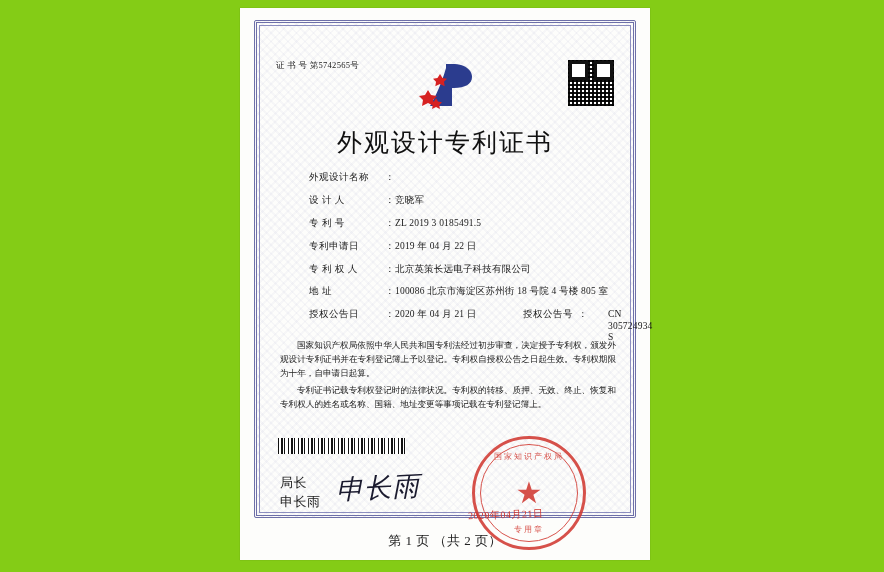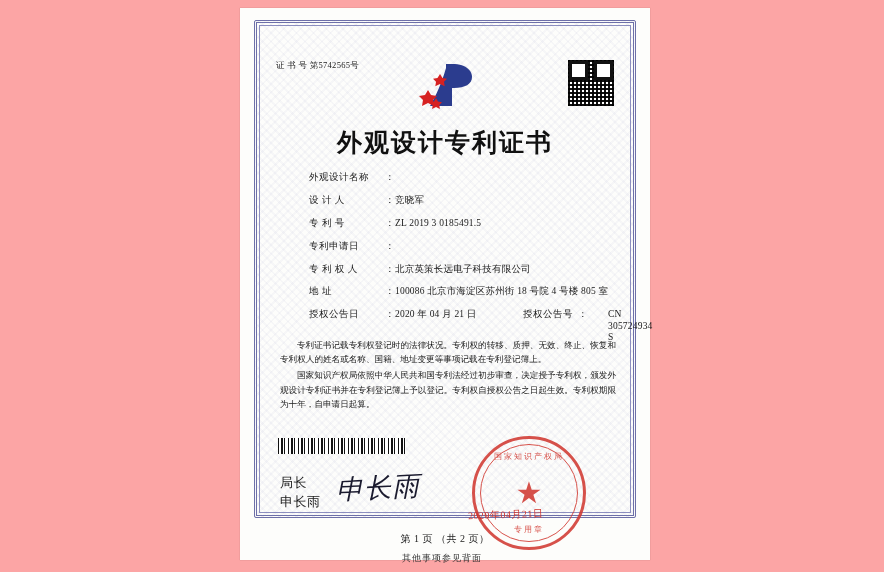--- a/index.html
+++ b/index.html
@@ -10,21 +10,21 @@
     width: 884px;
     height: 572px;
     background: #ffffff;
     font-family: "Liberation Serif", serif;
     overflow: hidden;
   }
   #page {
     position: relative;
     width: 884px;
     height: 572px;
-    background: #fca5a5;
+    background: #84cc16;
   }
   
   #sheet {
     position: absolute;
     left: 240px;
     top: 8px;
     width: 410px;
     height: 552px;
     background: #fdfdfb;
     box-shadow: 0 0 1px rgba(0,0,0,0.25);
@@ -94,21 +94,21 @@
   #qr::before { left: 1px; top: 1px; }
   #qr::after { right: 1px; top: 1px; }
 
   .title {
     position: absolute;
     left: 0;
     right: 0;
     top: 118px;
     text-align: center;
     font-size: 25px;
-    font-weight: bold;
+    font-weight: normal;
     color: #111;
     letter-spacing: 2px;
     font-family: "DejaVu Serif", "Liberation Serif", serif;
   }
 
   .fields {
     position: absolute;
     left: 40px;
     right: 34px;
     top: 164px;
@@ -246,21 +246,21 @@
     color: #d0342c;
     letter-spacing: 0.5px;
     transform: rotate(-2deg);
   }
 
   .page-number {
     position: absolute;
     left: 0; right: 0;
     top: 524px;
     text-align: center;
-    font-size: 10px;
+    font-size: 13px;
     color: #222;
     letter-spacing: 0.5px;
   }
   .footnote {
     position: absolute;
     left: 0; right: 0;
     top: 552px;
     text-align: center;
     font-size: 9px;
     color: #333;
@@ -306,20 +306,21 @@
         <span class="field-value">竞晓军</span>
       </div>
       <div class="field-row">
         <span class="field-label">专 利 号</span>
         <span class="field-colon">：</span>
         <span class="field-value">ZL 2019 3 0185491.5</span>
       </div>
       <div class="field-row">
         <span class="field-label">专利申请日</span>
         <span class="field-colon">：</span>
+        <span class="field-value">2019 年 04 月 22 日</span>
       </div>
       <div class="field-row">
         <span class="field-label">专 利 权 人</span>
         <span class="field-colon">：</span>
         <span class="field-value">北京英策长远电子科技有限公司</span>
       </div>
       <div class="field-row">
         <span class="field-label">地        址</span>
         <span class="field-colon">：</span>
         <span class="field-value">100086 北京市海淀区苏州街 18 号院 4 号楼 805 室</span>
@@ -328,22 +329,22 @@
         <span class="field-label">授权公告日</span>
         <span class="field-colon">：</span>
         <span class="field-value">2020 年 04 月 21 日</span>
         <span class="sub-label">授权公告号</span>
         <span class="field-colon">：</span>
         <span class="sub-value">CN 305724934 S</span>
       </div>
     </div>
 
     <div class="paragraphs">
+      <p>国家知识产权局依照中华人民共和国专利法经过初步审查，决定授予专利权，颁发外观设计专利证书并在专利登记簿上予以登记。专利权自授权公告之日起生效。专利权期限为十年，自申请日起算。</p>
       <p>专利证书记载专利权登记时的法律状况。专利权的转移、质押、无效、终止、恢复和专利权人的姓名或名称、国籍、地址变更等事项记载在专利登记簿上。</p>
-      <p>国家知识产权局依照中华人民共和国专利法经过初步审查，决定授予专利权，颁发外观设计专利证书并在专利登记簿上予以登记。专利权自授权公告之日起生效。专利权期限为十年，自申请日起算。</p>
     </div>
 
     <div id="barcode"></div>
 
     <div class="signature-block">
       <div>局长</div>
       <div>申长雨</div>
     </div>
     <div id="handwriting">申长雨</div>
 
@@ -351,14 +352,13 @@
       <div id="seal-inner"></div>
       <div class="seal-text" id="seal-top">国家知识产权局</div>
       <div id="seal-star">★</div>
       <div class="seal-text" id="seal-bottom">专用章</div>
     </div>
     <div id="seal-date">2020年04月21日</div>
 
     <div class="page-number">第 1 页 （共 2 页）</div>
   </div>
 
-  <div class="footnote">其他事项参见背面</div>
 </div>
 
 </body></html>

